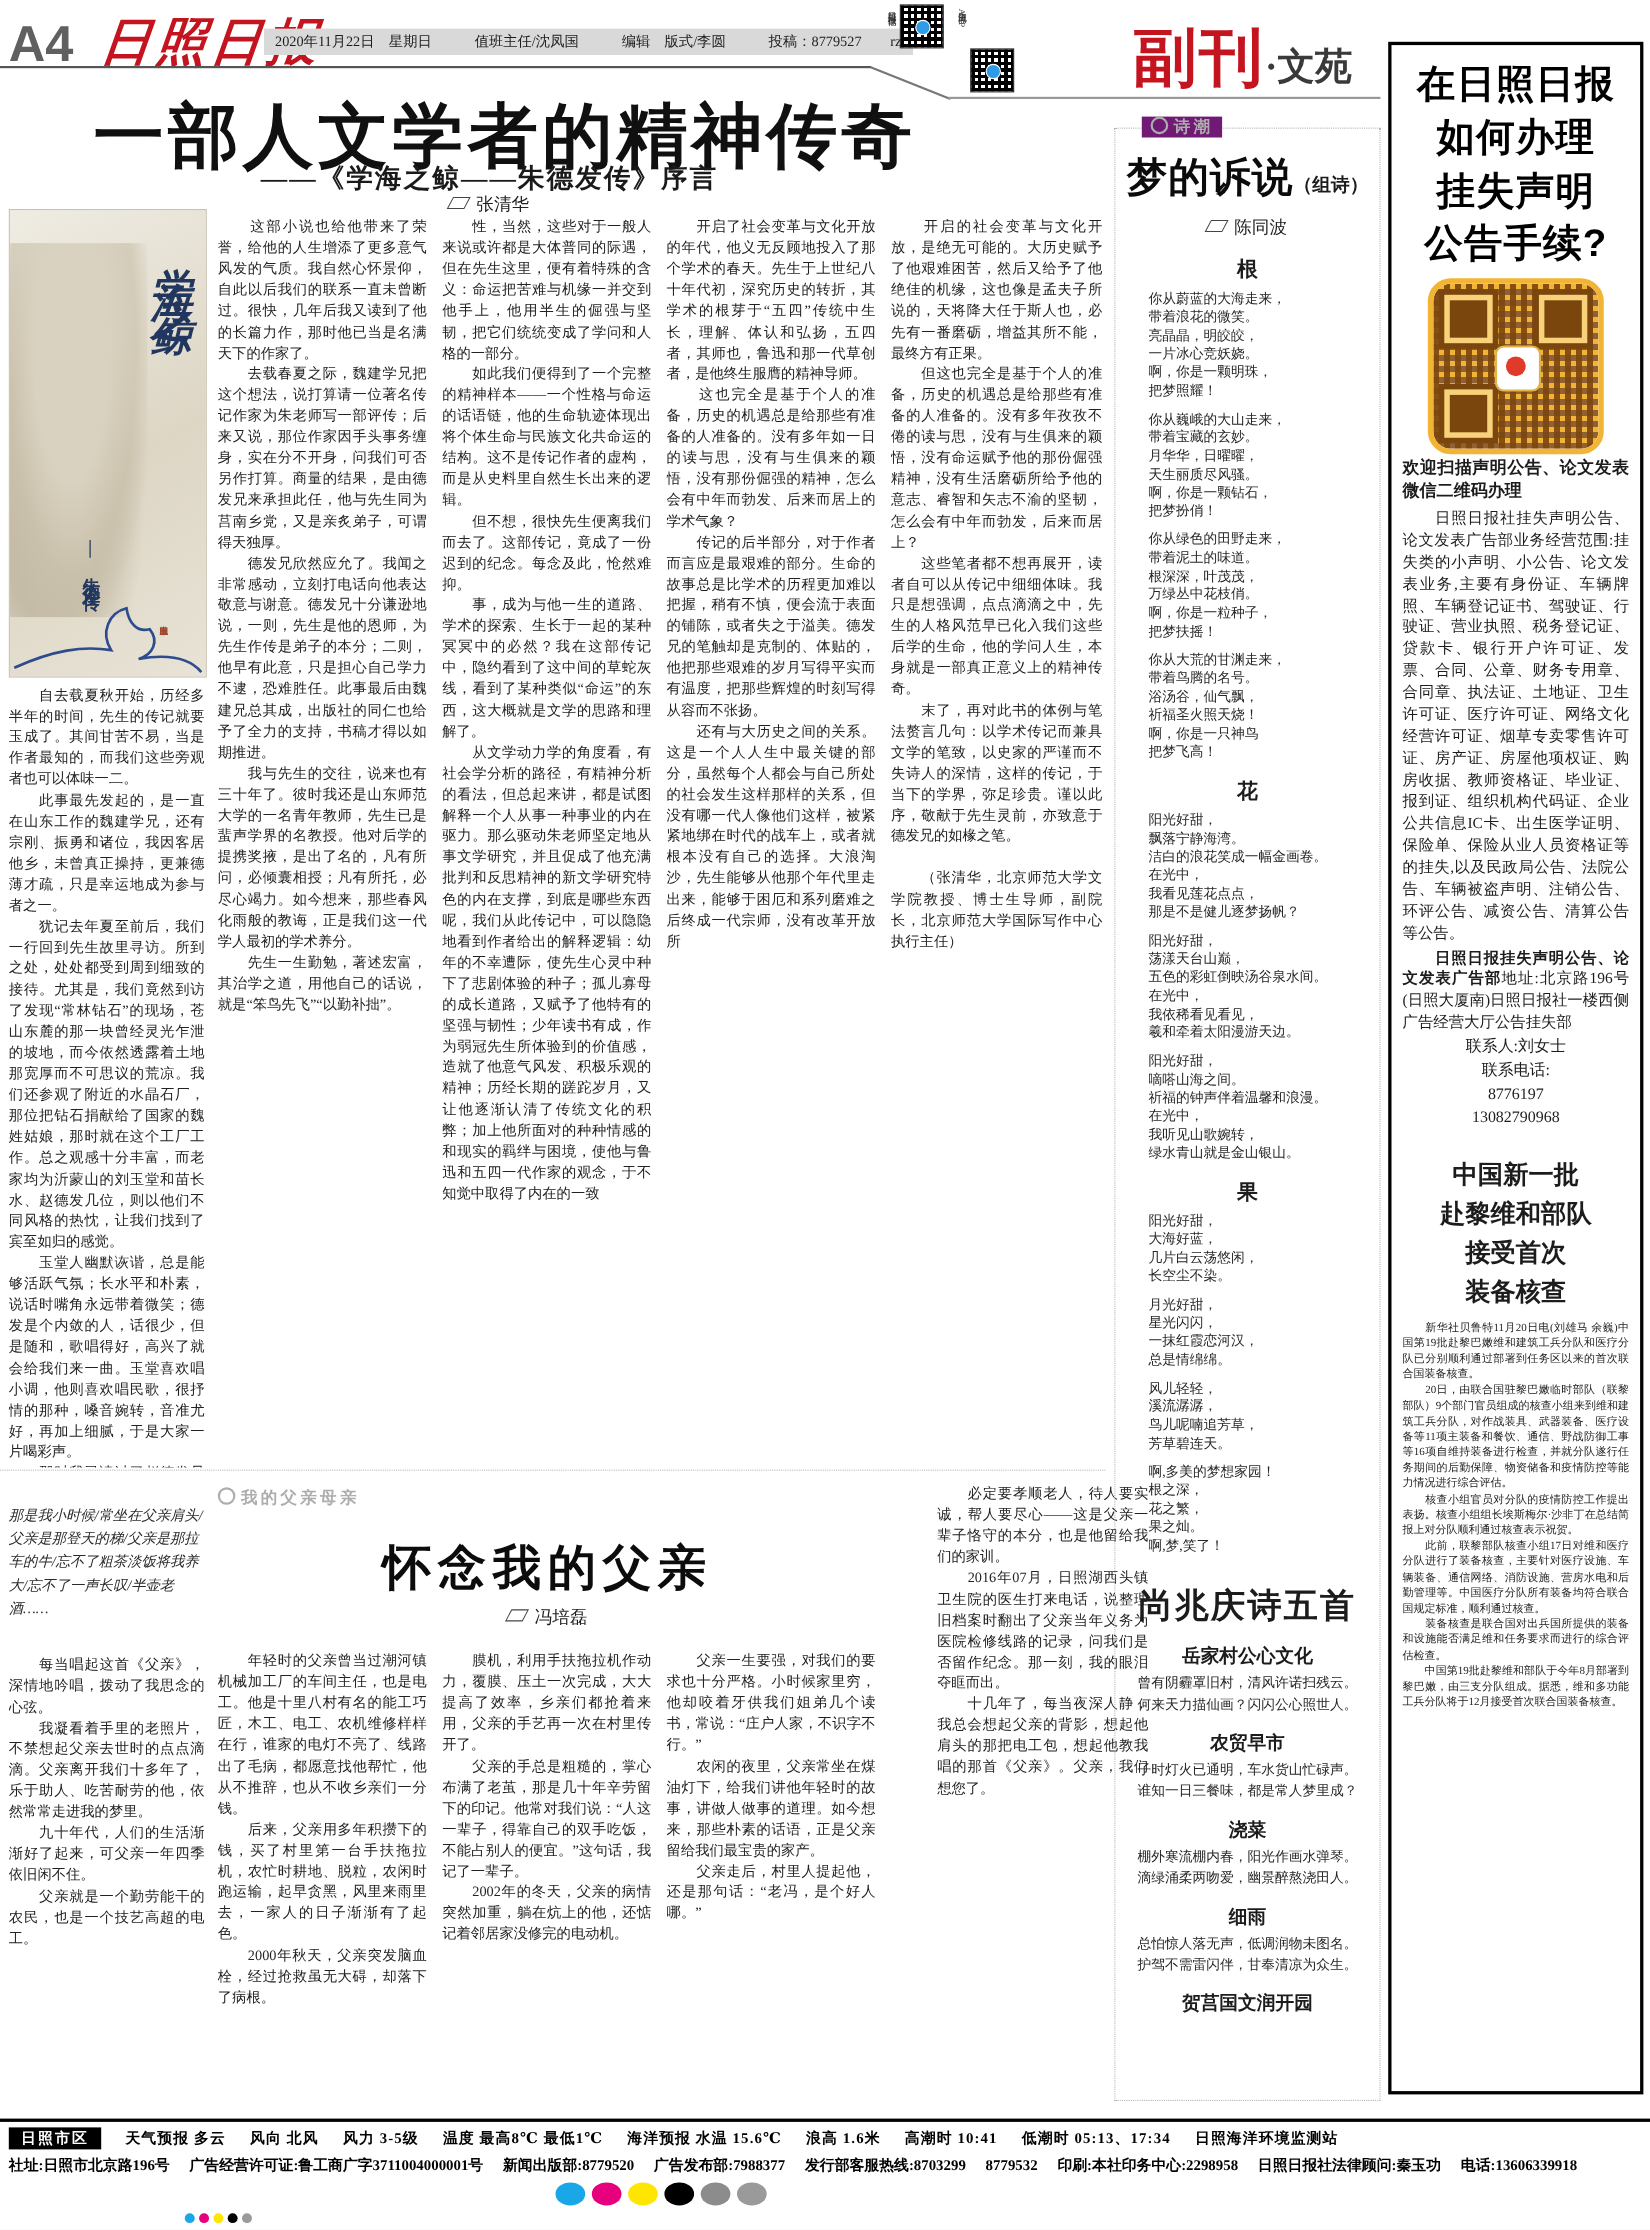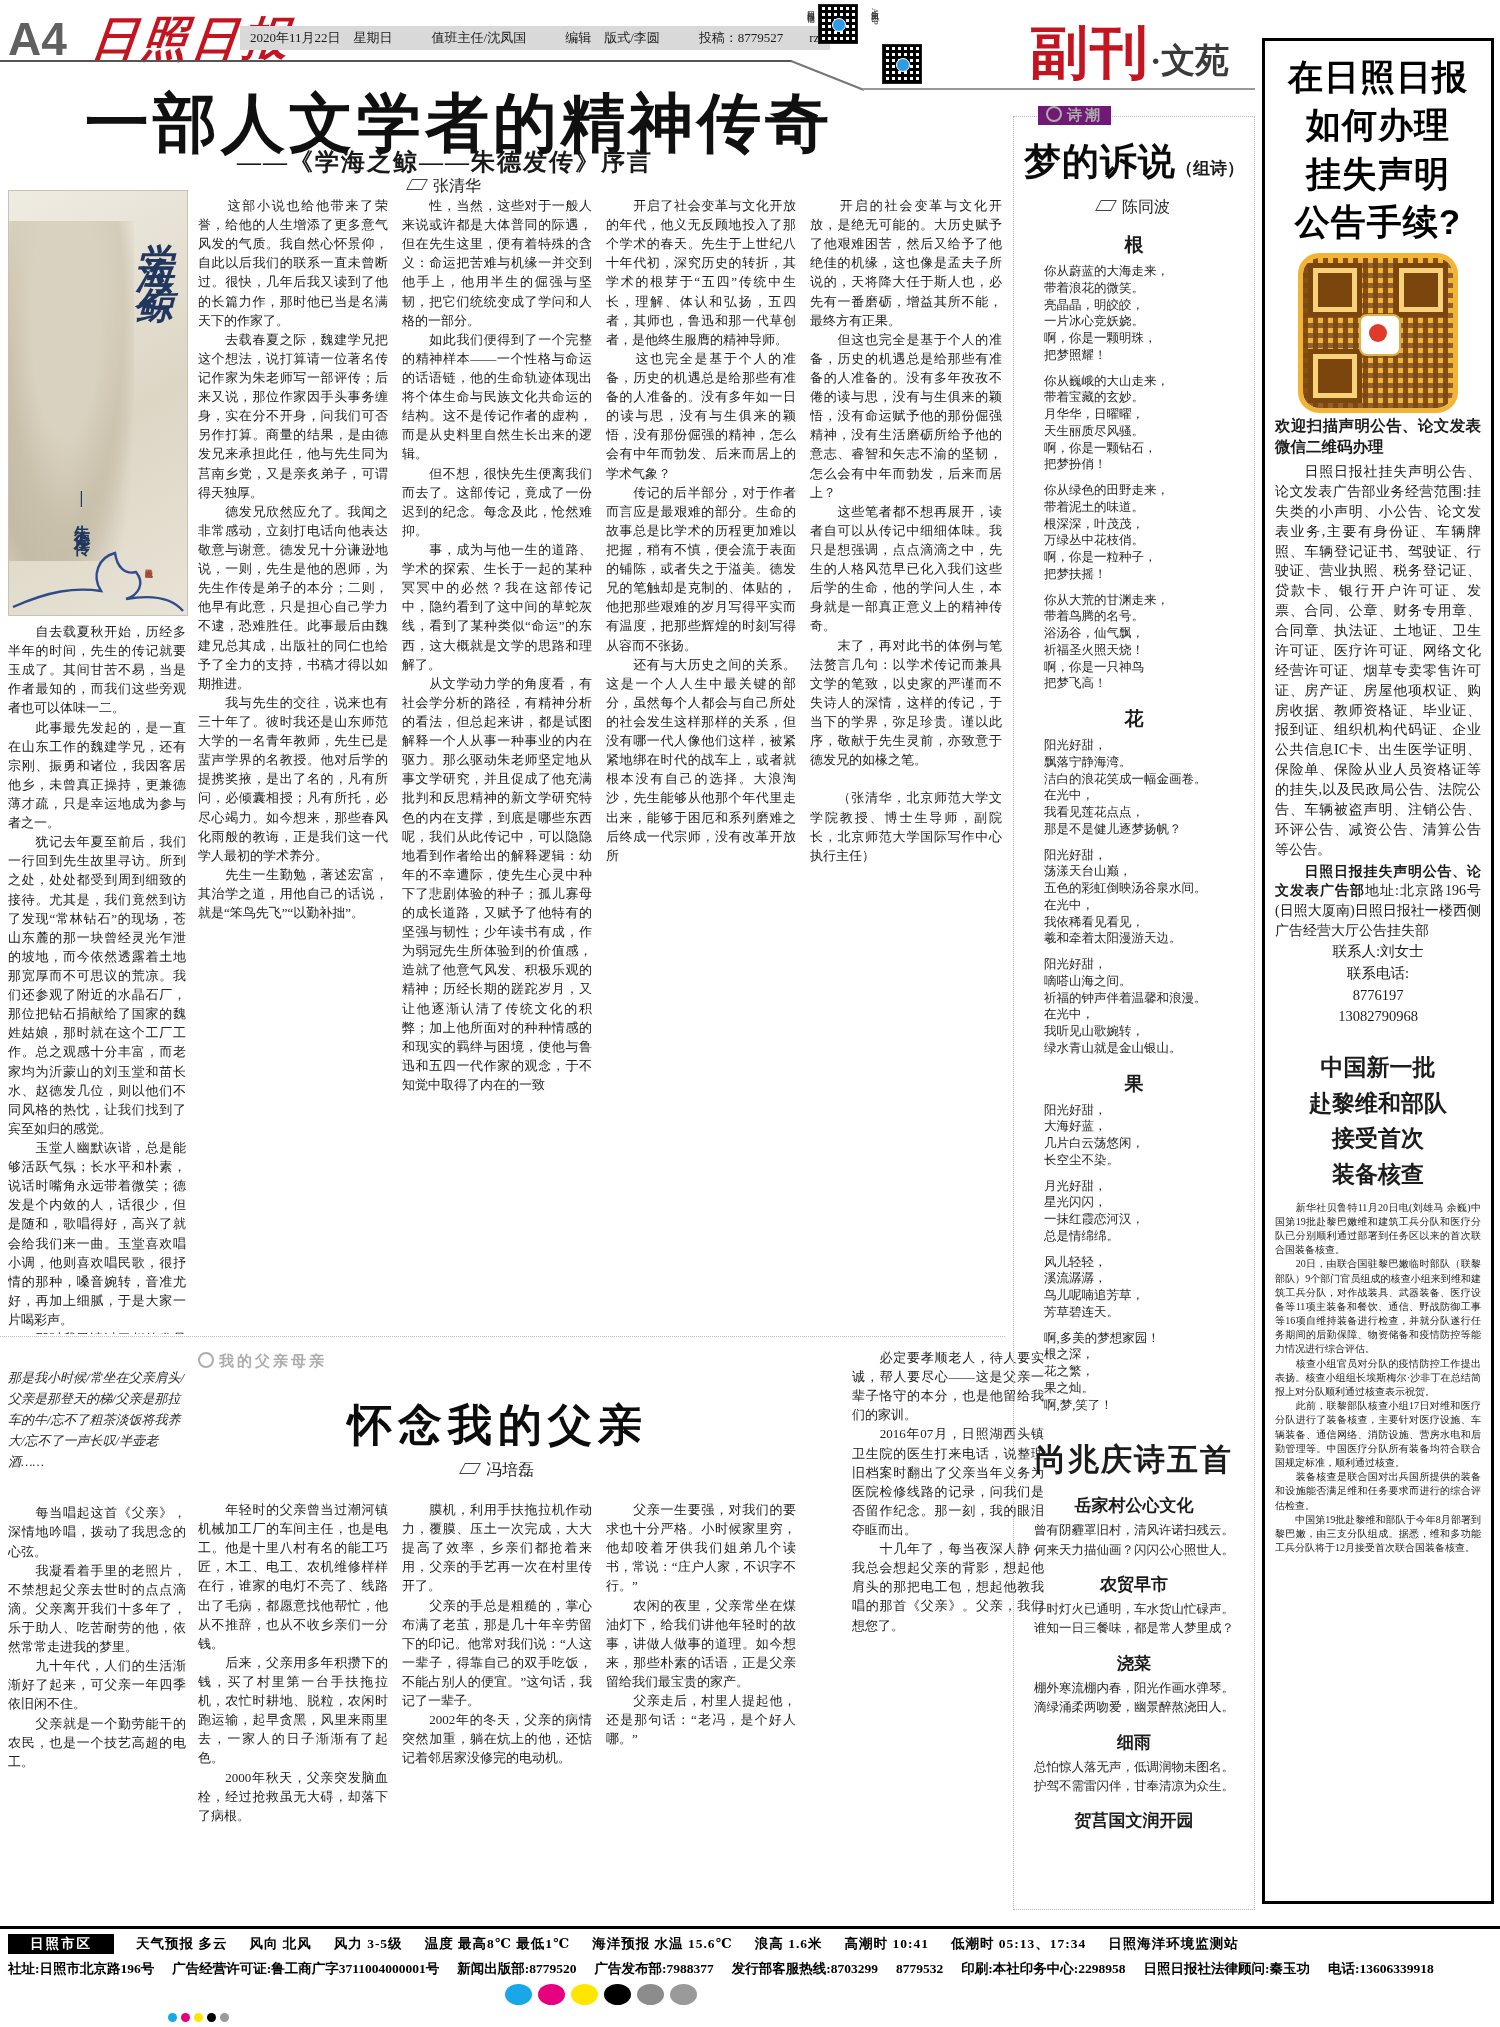--- a/index.html
+++ b/index.html
@@ -57,21 +57,21 @@
   .qr-big .fp{position:absolute;width:34px;height:34px;background:#7b450e;border:5px solid #f8d27a;box-shadow:0 0 0 5px #7b450e;}
   .qr-big .logo{position:absolute;left:56px;top:56px;width:38px;height:38px;border-radius:8px;background:#fff;border:2px solid #e0b34a;}
   .qr-big .logo:after{content:"";position:absolute;left:8px;top:8px;width:18px;height:18px;border-radius:50%;background:#e03a2a;}
   .notice-cap{font-family:"Liberation Sans","DejaVu Sans",sans-serif;font-weight:900;font-size:15.5px;line-height:1.35;text-align:justify;}
   .notice-body{font-size:14px;line-height:1.42;text-align:justify;white-space:pre-line;margin-top:4px;}
   .notice-contact{font-size:14.5px;line-height:1.5;text-align:center;}
   .news-title{font-family:"Liberation Sans","DejaVu Sans",sans-serif;font-weight:900;font-size:23px;line-height:1.55;text-align:center;margin:22px 0 8px;}
   .news-body{font-size:10px;line-height:1.42;text-align:justify;white-space:pre-line;}
   
   .footrow{font-size:13.5px;font-weight:700;white-space:nowrap;letter-spacing:1px;color:#000;}
-  .chip{background:#000;color:#fff;padding:1px 22px;font-weight:900;letter-spacing:2px;}
+  .chip{background:#000;color:#fff;padding:1px 11px;font-weight:900;letter-spacing:2px;}
   .dot{display:inline-block;width:27px;height:21px;border-radius:50%;margin-right:6px;}
   .sdot{display:inline-block;width:9px;height:9px;border-radius:50%;margin-right:4px;}
 </style>
 </head>
 <body>
 
 <div id="paper">
 
   <div class="abs edition" style="left:8px;top:12px;">A4</div>
   <div class="abs masthead" style="left:92px;top:8px;">日照日报</div>

